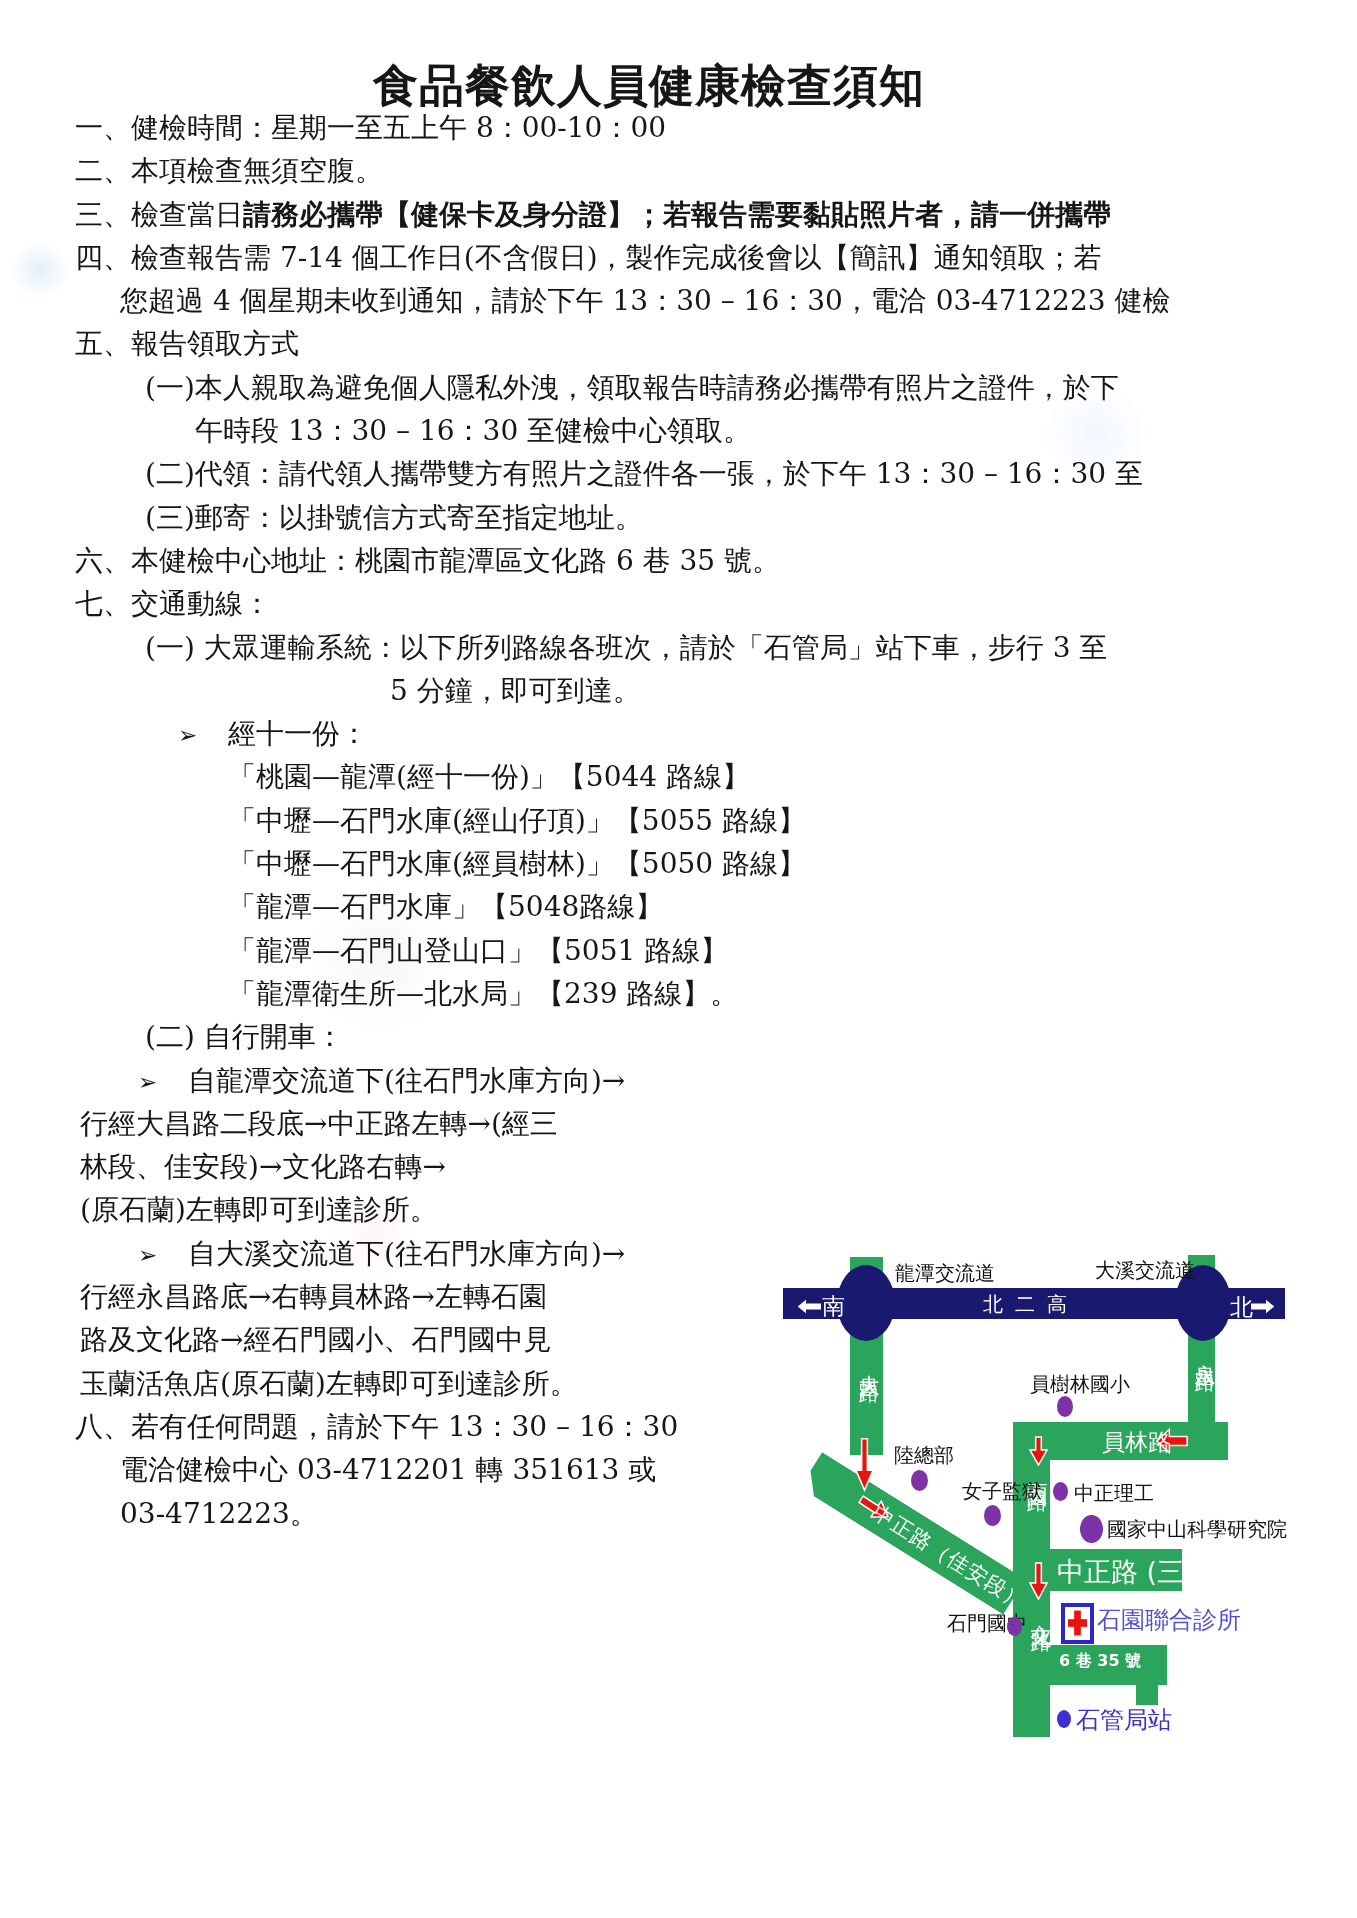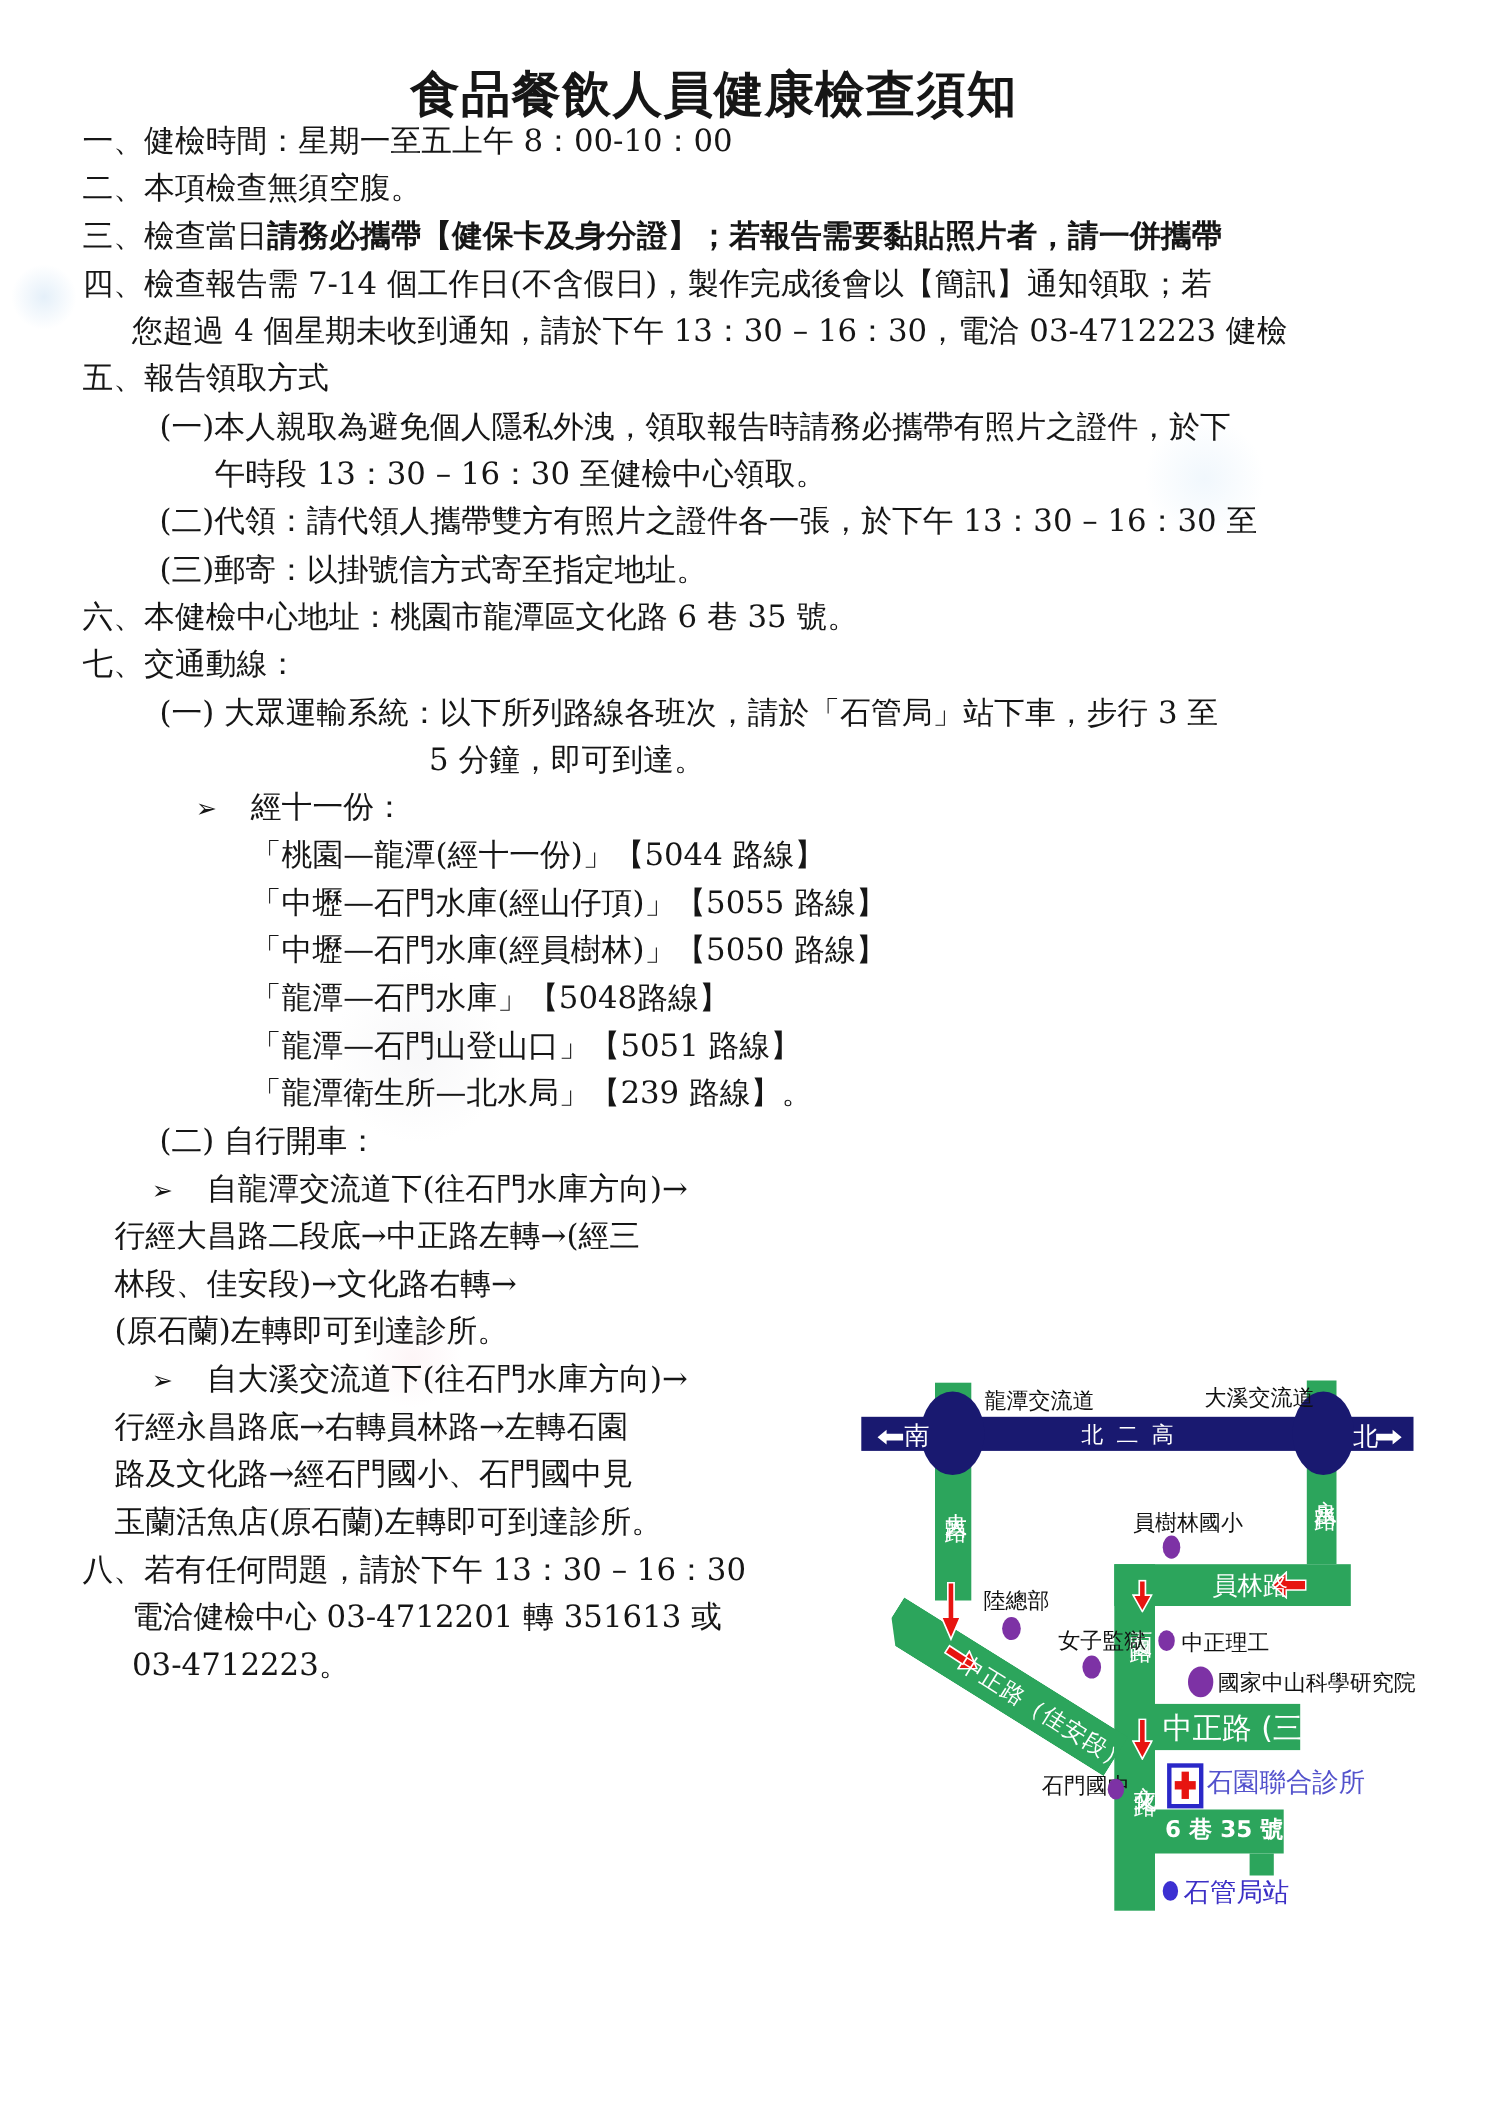--- a/index.html
+++ b/index.html
@@ -20,21 +20,21 @@
     letter-spacing:1px;white-space:nowrap;
   }
   .doc{position:absolute;left:0;top:106px;width:1357px;}
   .line{height:43.3px;line-height:43.3px;font-size:28px;white-space:pre;}
   .i0{margin-left:75px;}
   .i1{margin-left:120px;}
   .i2{margin-left:145px;}
   .i3{margin-left:195px;}
   .i4{margin-left:228px;}
   .i5{margin-left:390px;}
-  .i6{margin-left:104px;}
+  .i6{margin-left:80px;}
   .b1{margin-left:178px;}
   .b2{margin-left:138px;}
   .bold{font-weight:bold;}
   .bullet{display:inline-block;width:50px;font-size:23px;}
 
   
   .map{position:absolute;left:780px;top:1255px;width:515px;height:492px;font-family:"DejaVu Sans","Liberation Sans",sans-serif;}
   .map *{position:absolute;}
   .road{background:#2ca55c;}
   .r-dachang{left:70px;top:2px;width:33px;height:198px;}
@@ -168,21 +168,21 @@
     </div>
   <div style="left:249px;top:307px;">
       <svg width="19" height="38" viewBox="0 0 20 40">
         <polygon points="7,1 13,1 13,22 19,22 10,39 1,22 7,22" fill="#e71410" stroke="#ffffff" stroke-width="1.6"></polygon>
       </svg>
     </div>
 
   <div class="wlabel diag-label">中正路（佳安段）</div>
   <div class="wlabel" style="left:277px;top:303px;font-size:27px;">中正路 (三林段)</div>
   <div class="wlabel" style="left:322px;top:176px;font-size:23px;">員林路</div>
-  <div class="wlabel" style="left:279px;top:398px;font-size:21px;font-weight:bold;">6 巷 35 號</div>
+  <div class="wlabel" style="left:279px;top:398px;font-size:16px;font-weight:bold;">6 巷 35 號</div>
 
   <div class="mlabel" style="left:250px;top:119px;">員樹林國小</div>
   <div class="dot" style="left:277px;top:141px;width:16px;height:21px;"></div>
 
   <div class="mlabel" style="left:114px;top:190px;">陸總部</div>
   <div class="dot" style="left:131px;top:215px;width:17px;height:21px;"></div>
 
   <div class="mlabel" style="left:182px;top:226px;">女子監獄</div>
   <div class="dot" style="left:204px;top:250px;width:17px;height:21px;"></div>
 

